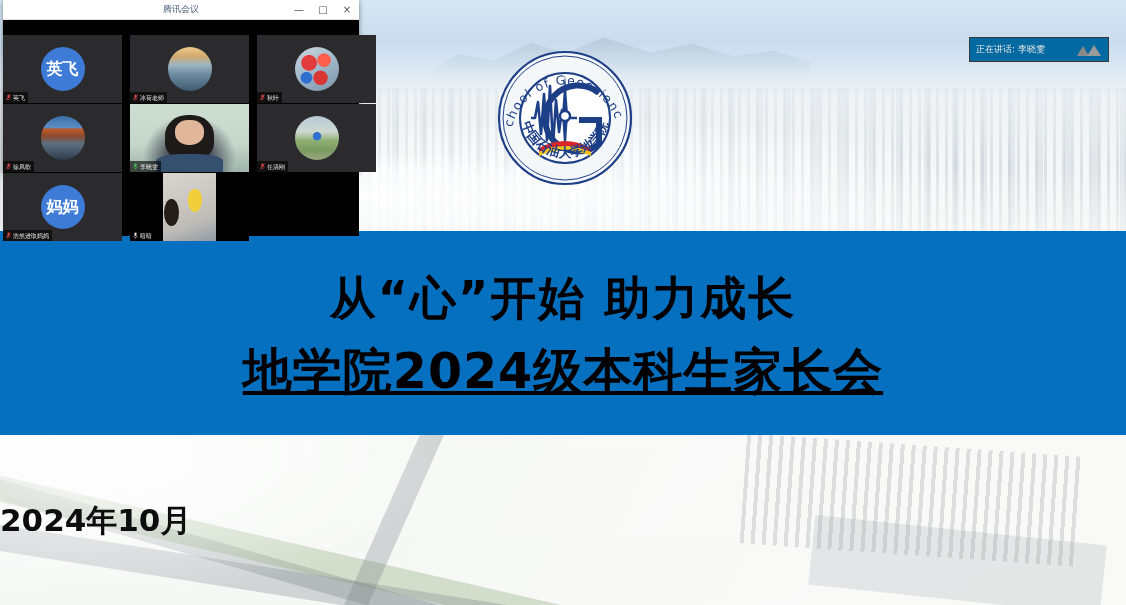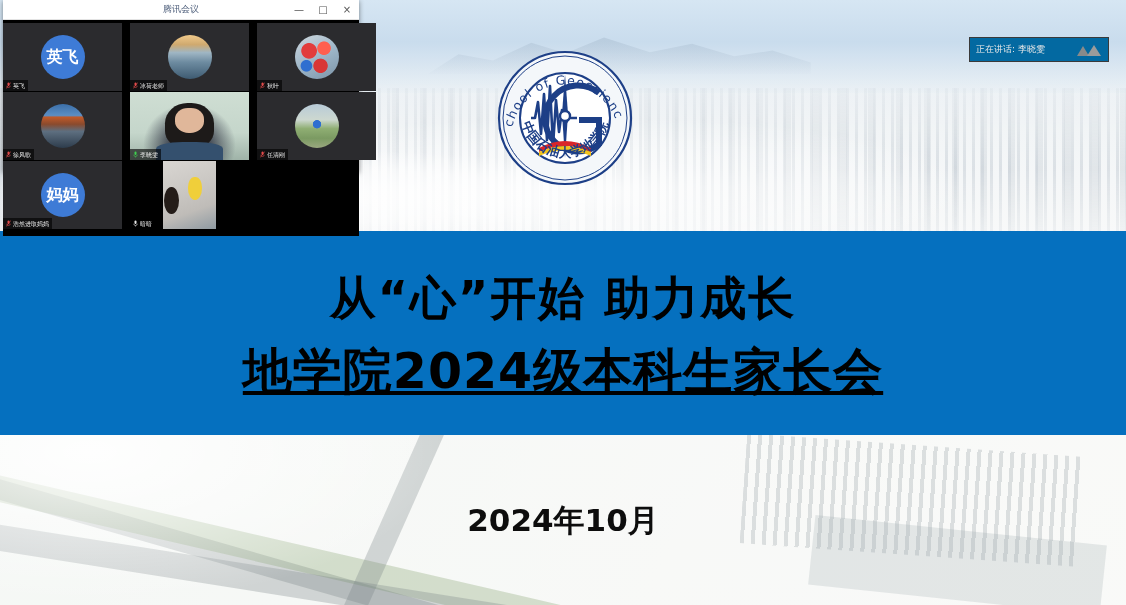--- a/index.html
+++ b/index.html
@@ -105,21 +105,21 @@
 
   
   .logo-wrap {
     position:absolute; left:495px; top:38px; width:140px; height:158px;
   }
   .logo-svg { display:block; width:140px; height:158px; }
 
   
   .date-text {
     position:absolute; left:0; top:500px; width:100%;
-    text-align:center; color:#0d0d0d;
+    color:#0d0d0d;
     font-family:"DejaVu Sans","Liberation Sans", sans-serif;
     font-weight:700; font-size:31px; letter-spacing:0px;
   }
 
   
   .speaker-badge {
     position:absolute; right:17px; top:37px;
     width:140px; height:25px;
     background:#0369a1;
     display:flex; align-items:center;
@@ -167,20 +167,21 @@
     height:216px;
     background:#000;
     padding:3px 0 0 0;
   }
   .grid {
     display:grid;
     grid-template-columns: repeat(3, 119px);
     grid-template-rows: repeat(3, 68px);
     gap:1px 8px;
     width:357px;
+    margin-top:12px;
   }
   .tile {
     position:relative;
     background:#2b2b2e;
     overflow:hidden;
     display:flex; align-items:center; justify-content:center;
   }
   .tile.active { outline:2px solid #1fd44a; outline-offset:-2px; background:#b9cfc3; }
   .tile.videoblack { background:#000; }
 

